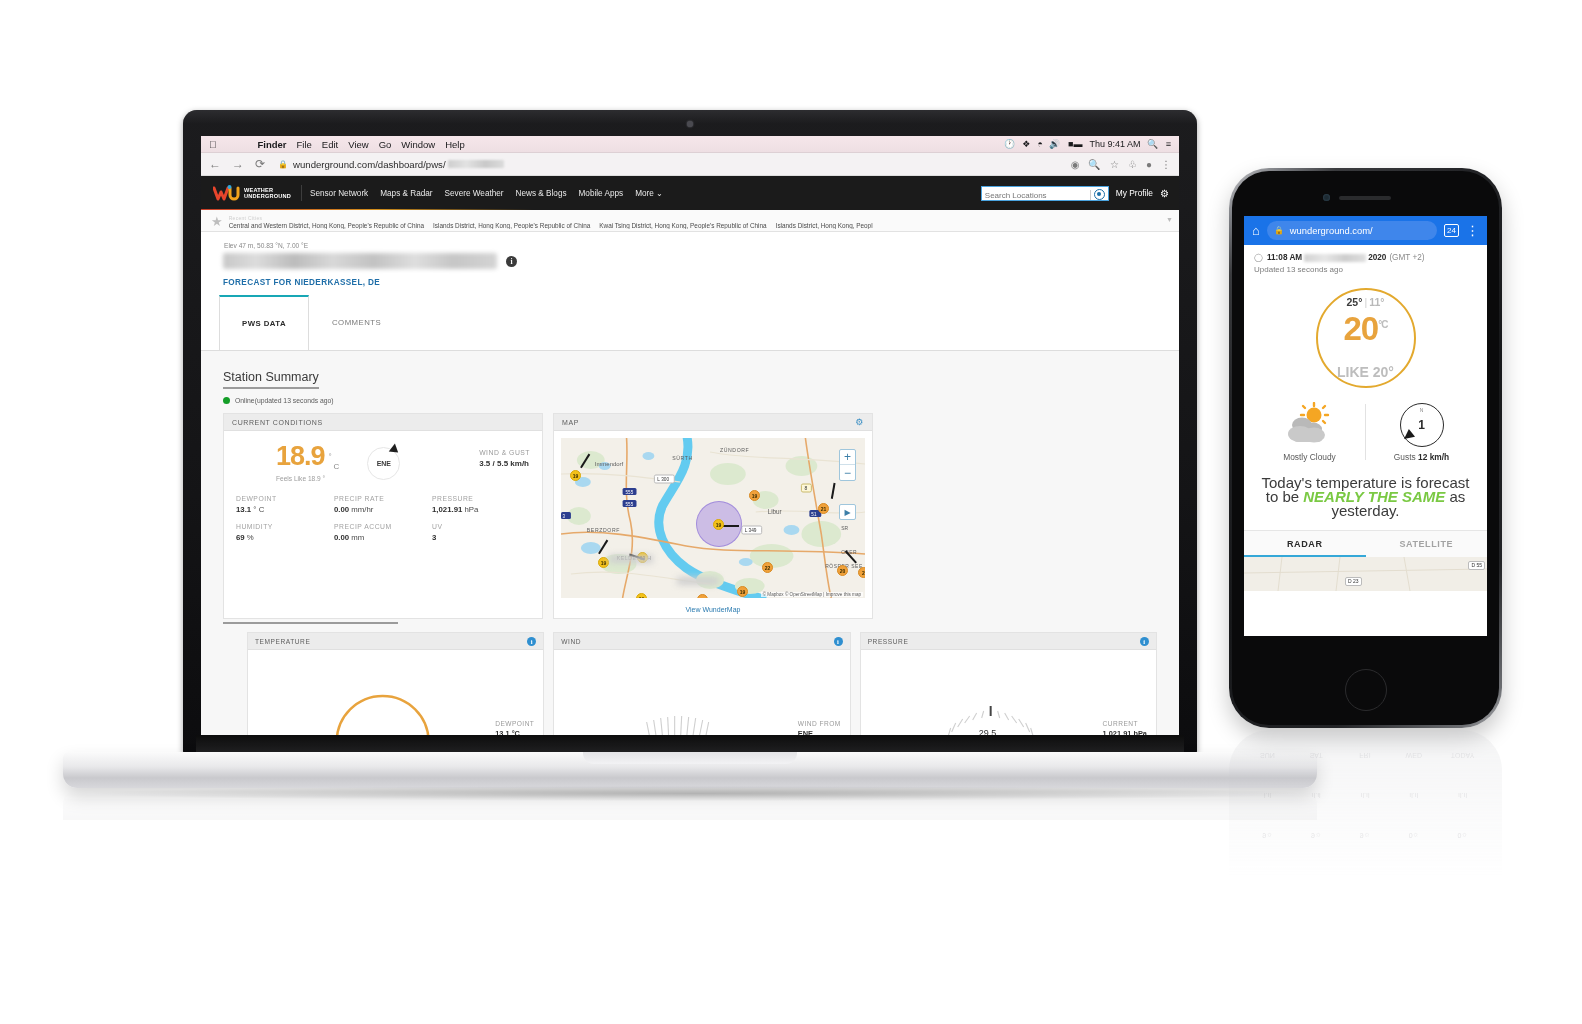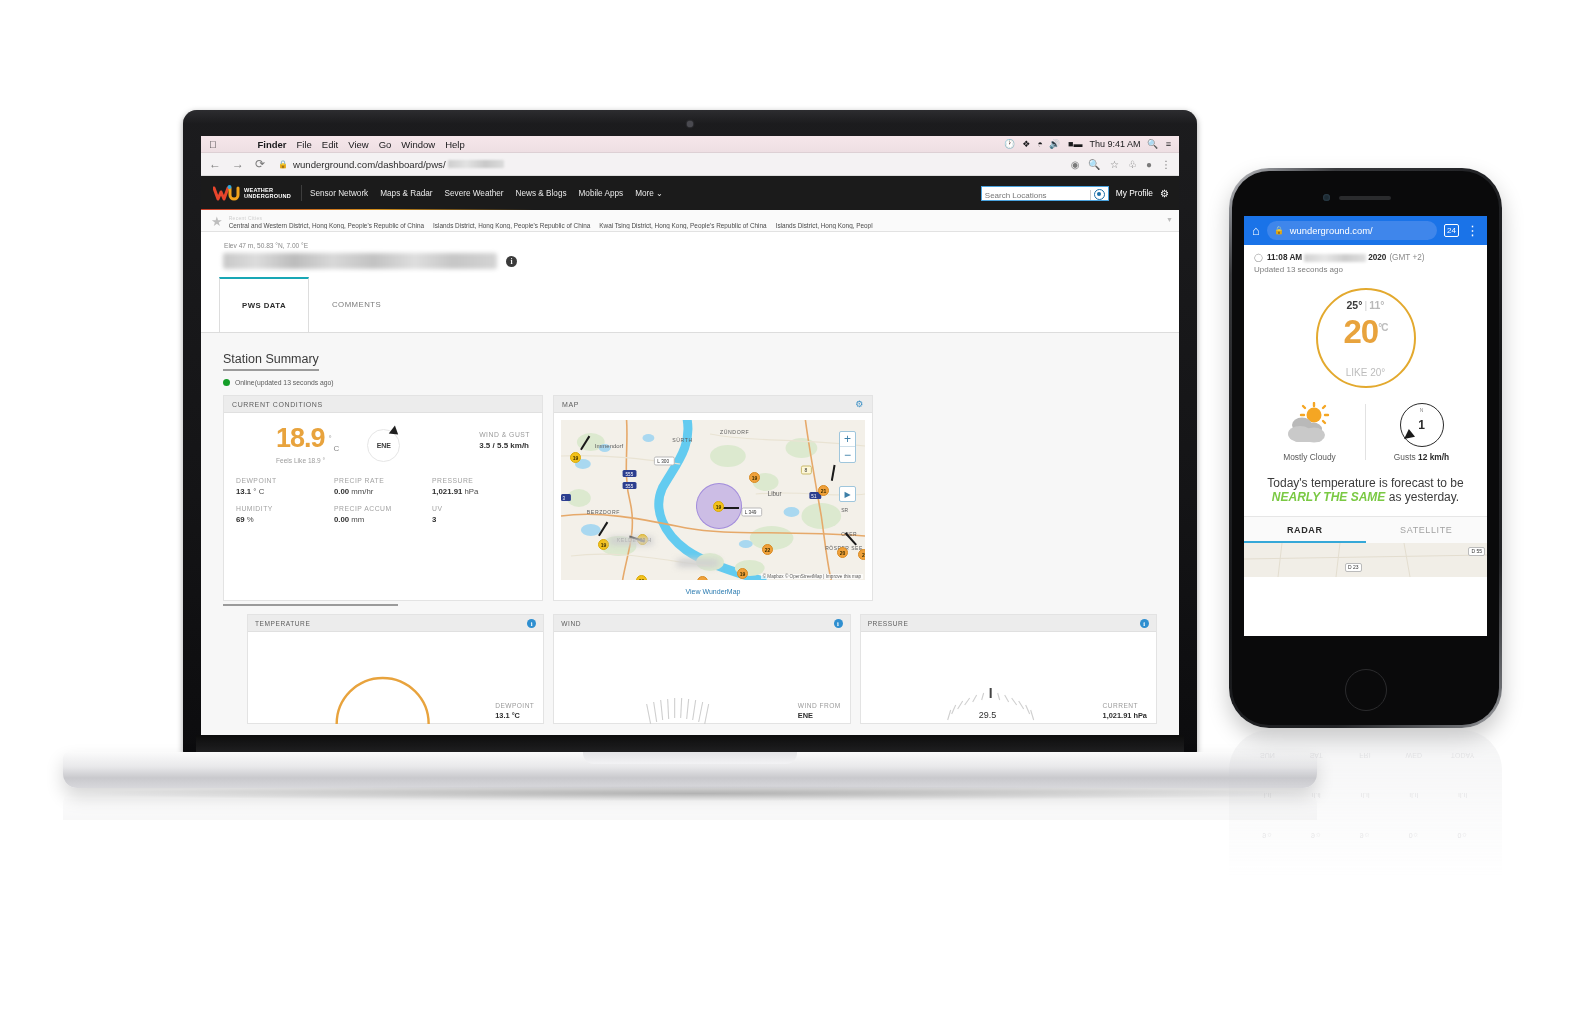--- a/index.html
+++ b/index.html
@@ -304,44 +304,44 @@
   .tcircle{
     width:100px;height:100px;border-radius:50%;border:2px solid #e3a92e;
     margin:14px auto 0 auto; display:flex;flex-direction:column;
     align-items:center;justify-content:center;
   }
   .t-hi{ font-size:10.5px; color:#3b3b3b; font-weight:bold; }
   .t-hi .lo{ color:#b9b9b9; font-weight:bold; }
   .t-hi .bar{ color:#cfcfcf; font-weight:normal; margin:0 2px; }
   .t-main{ font-size:33px; color:#e8a33d; font-weight:bold; line-height:34px; letter-spacing:-1px; }
   .t-main sup{ font-size:10px; vertical-align:super; color:#bdbdbd; font-weight:bold; }
-  .t-like{ font-size:10px; color:#4a4a4a; font-weight:normal; margin-top:18px; }
+  .t-like{ font-size:14px; color:#4a4a4a; font-weight:bold; margin-top:18px; }
   .t-like span{ color:#bdbdbd; }
   .ph-two{ display:flex; align-items:center; margin-top:14px; }
   .ph-col{ flex:1; text-align:center; }
   .ph-divider{ width:1px; height:56px; background:#e2e2e2; }
   .cond-lbl{ font-size:8.4px; color:#5a5a5a; margin-top:4px; }
   .gust-dial{
     width:44px;height:44px;border-radius:50%;border:1.4px solid #2b2b2b;
     margin:0 auto; position:relative; display:flex;align-items:center;justify-content:center;
   }
   .gust-dial .n{ position:absolute; top:3px; font-size:5px; color:#8a8a8a; }
   .gust-dial .num{ font-size:12px; font-weight:bold; color:#2b2b2b; }
   .gust-dial .ar{
     position:absolute; left:2px; bottom:5px;
     width:0;height:0;border-left:5px solid transparent;border-right:5px solid transparent;
     border-bottom:10px solid #1a1a1a; transform:rotate(-128deg);
   }
   .gust-lbl{ font-size:8.4px; color:#5a5a5a; margin-top:5px; }
   .gust-lbl b{ color:#2b2b2b; }
-  .ph-fc{ text-align:center; font-size:12px; color:#3b3b3b; line-height:14px; margin-top:14px; }
+  .ph-fc{ text-align:center; font-size:15px; color:#3b3b3b; line-height:14px; margin-top:14px; }
   .ph-fc i{ color:#7ac943; font-weight:bold; font-style:italic; }
   .ph-tabs2{ display:flex; border-top:1px solid #e6e6e6; margin-top:12px; background:#fafafa; }
   .ph-tab{ flex:1; text-align:center; padding:8px 0 6px 0; font-size:9px;
-    letter-spacing:.6px; color:#a3a3a3; }
+    letter-spacing:.6px; color:#a3a3a3;font-weight:bold; }
   .ph-tab.on{ color:#2b2b2b; font-weight:bold; border-bottom:2.5px solid #35a8d8; }
   .ph-map{ height:34px; background:#f1eee7; position:relative; }
   .ph-shield{
     position:absolute; background:#fff; border:1px solid #bbb; border-radius:2px;
     font-size:5px; color:#333; padding:0 2px; line-height:7px;
   }
 
   
   .refl{ position:absolute; opacity:.14; filter:blur(.4px); }
   .refl-laptop{
@@ -459,20 +459,21 @@
           <span class="recent-caret">▼</span>
         </div>
 
         <div class="page">
           <div class="page-head">
             <div class="elev">Elev 47 m, 50.83 °N, 7.00 °E</div>
             <div class="station-row">
               <div class="station-name"></div>
               <div class="info-dot">i</div>
             </div>
+            <div class="forecast-link">FORECAST FOR NIEDERKASSEL, DE</div>
             <div class="tabs">
               <div class="tab active">PWS DATA</div>
               <div class="tab">COMMENTS</div>
             </div>
             <div class="tabs-rule"></div>
           </div>
 
           <div class="content">
             <div class="sec-title">Station Summary</div>
             <div class="sec-rule"></div>

